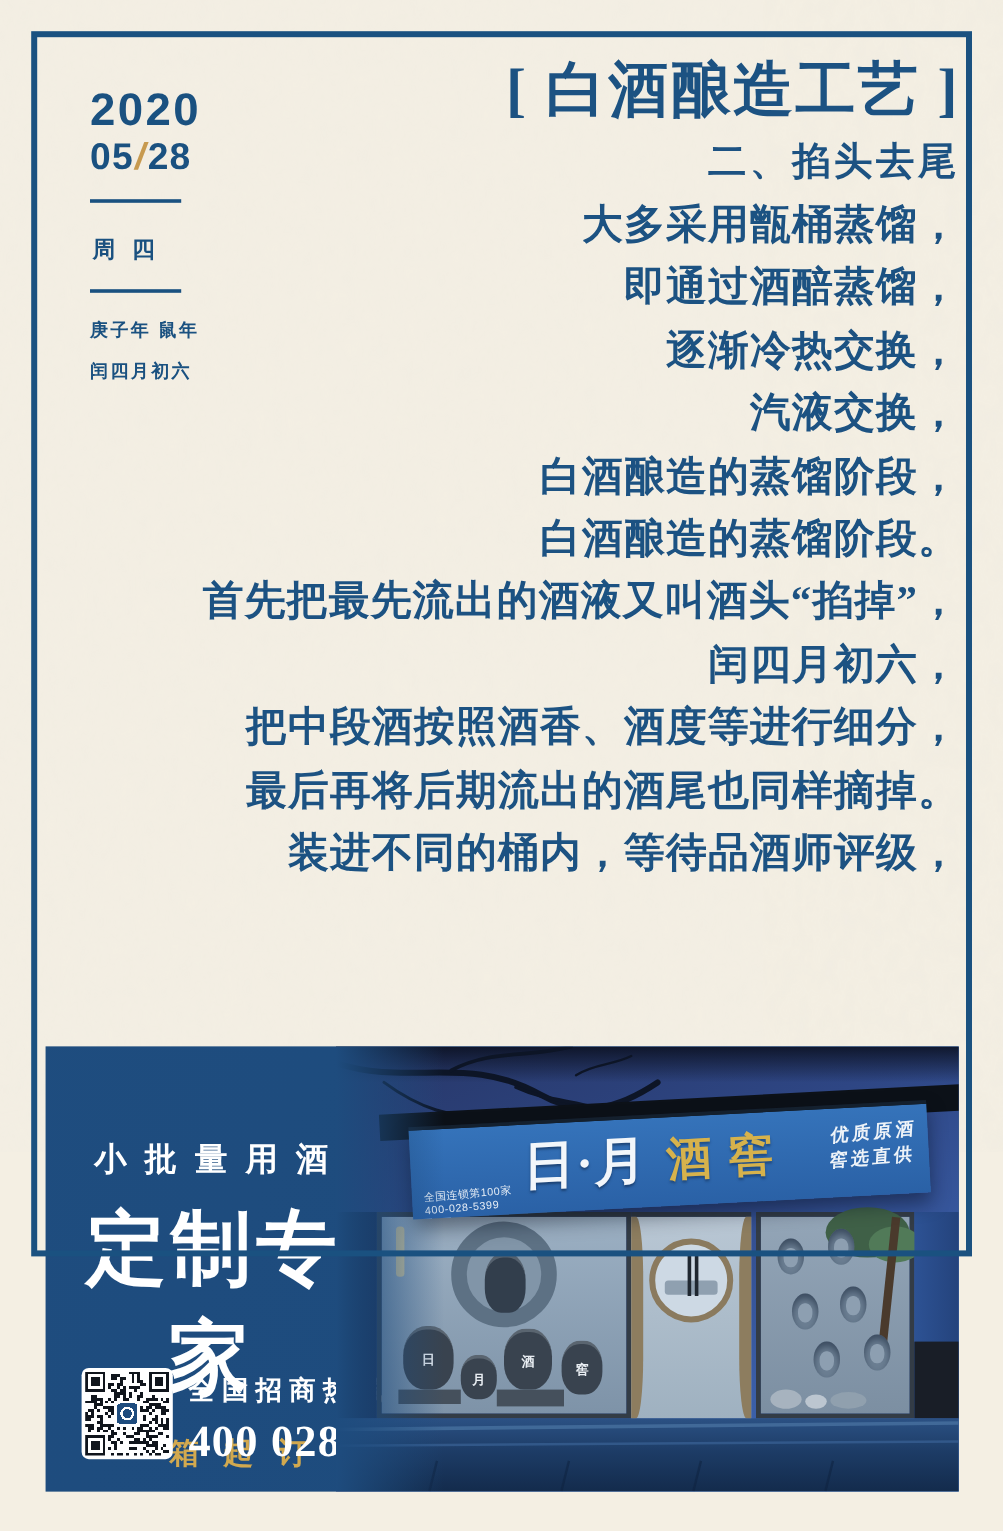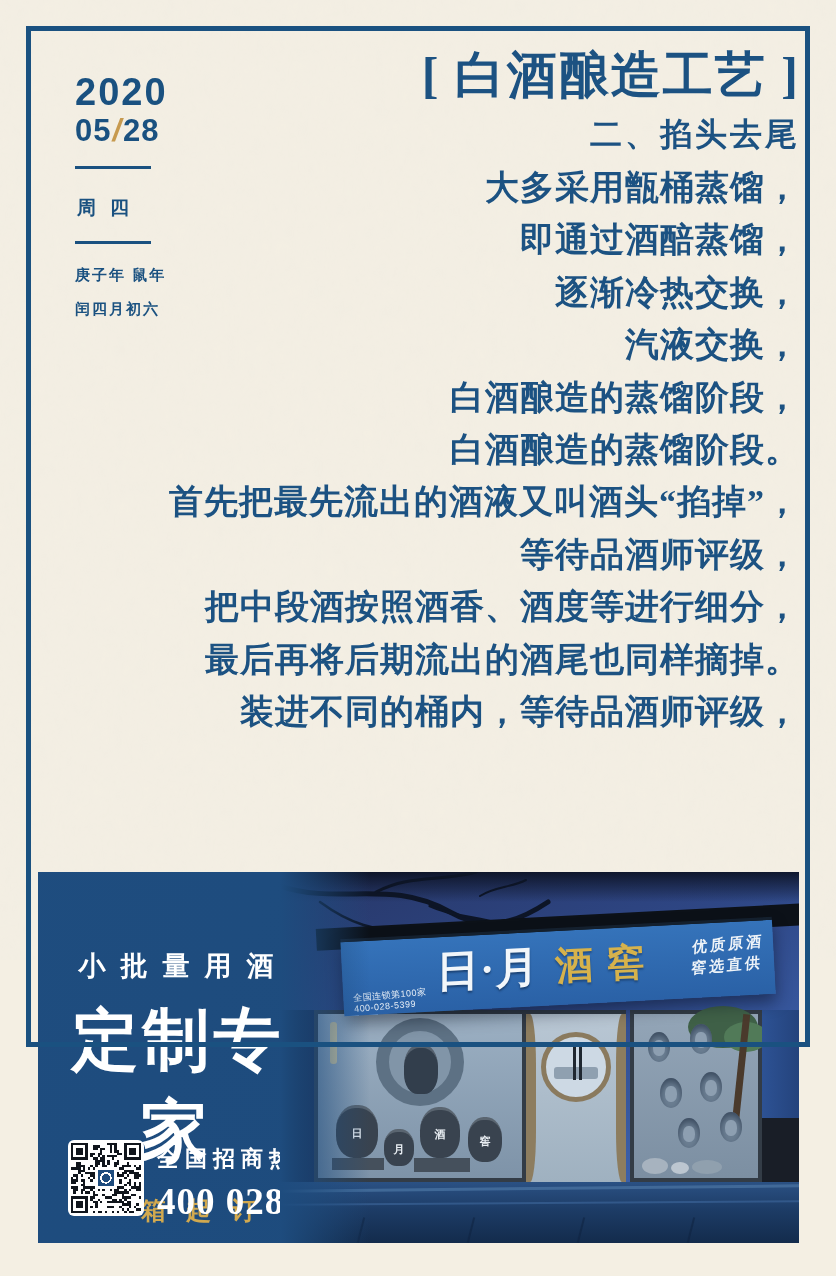--- a/index.html
+++ b/index.html
@@ -146,21 +146,21 @@
     <div class="art-title">[ 白酒酿造工艺 ]</div>
     <div class="art-subtitle">二、掐头去尾</div>
     <div class="art-body">
       <div>大多采用甑桶蒸馏，</div>
       <div>即通过酒醅蒸馏，</div>
       <div>逐渐冷热交换，</div>
       <div>汽液交换，</div>
       <div>白酒酿造的蒸馏阶段，</div>
       <div>白酒酿造的蒸馏阶段。</div>
       <div>首先把最先流出的酒液又叫酒头“掐掉”，</div>
-      <div>等待品酒师评级，</div>
+      <div>闰四月初六，</div>
       <div>把中段酒按照酒香、酒度等进行细分，</div>
       <div>最后再将后期流出的酒尾也同样摘掉。</div>
       <div>装进不同的桶内，等待品酒师评级，</div>
     </div>
   </div>
 
   <div class="banner">
 
     <div class="photo">
       <div class="sky"></div>

